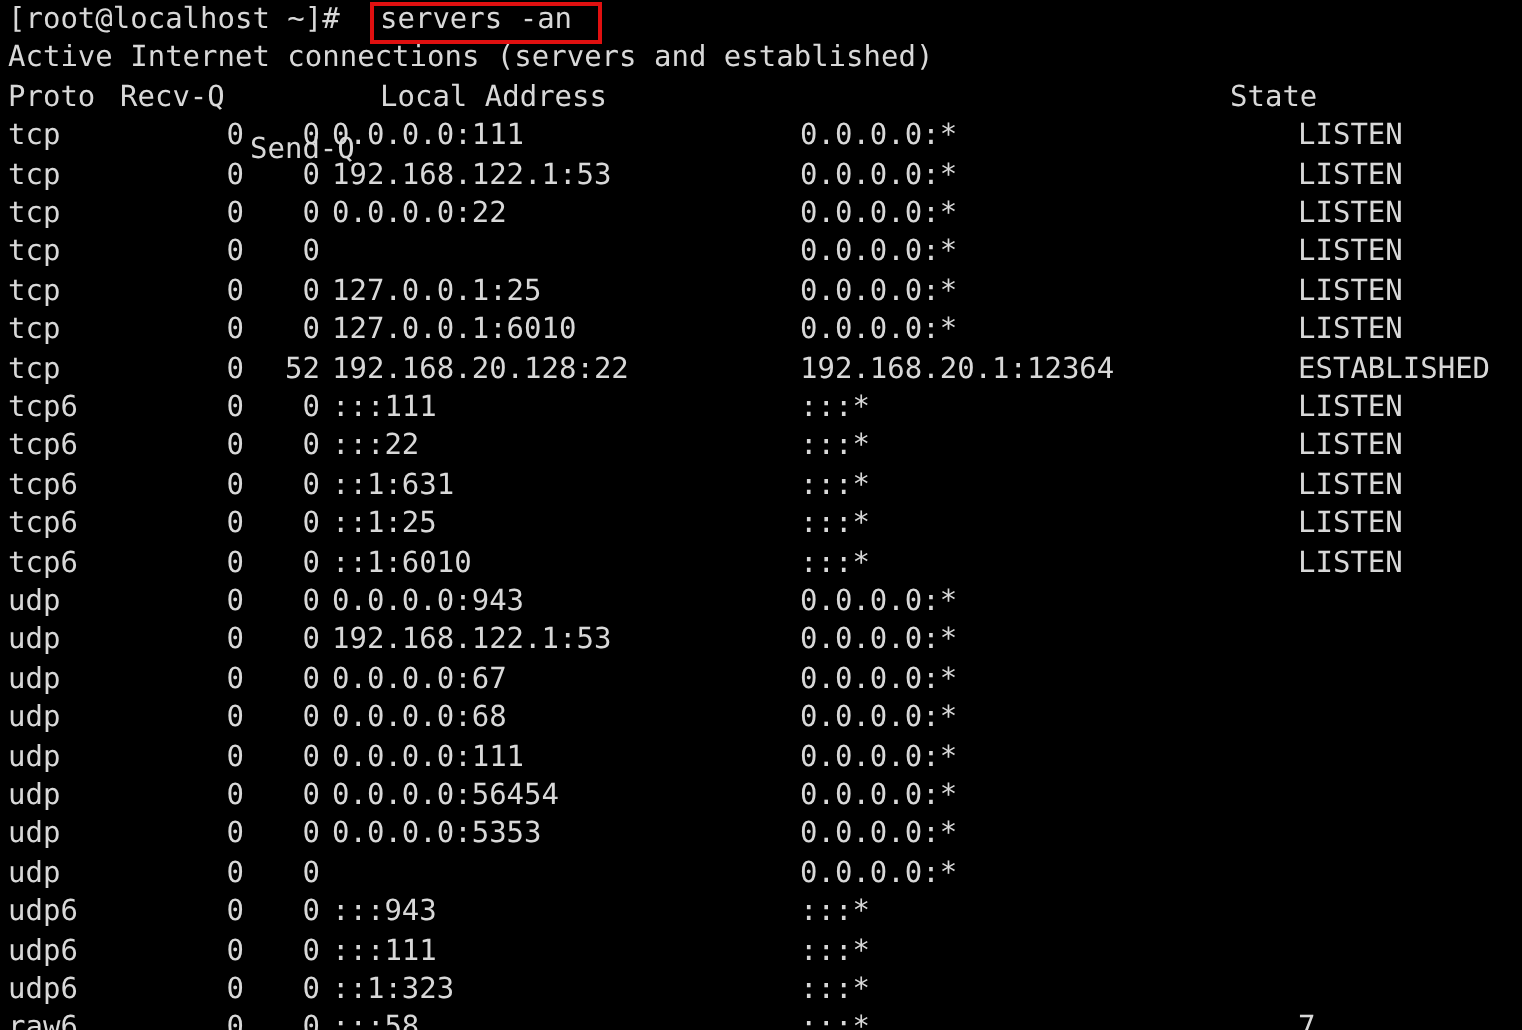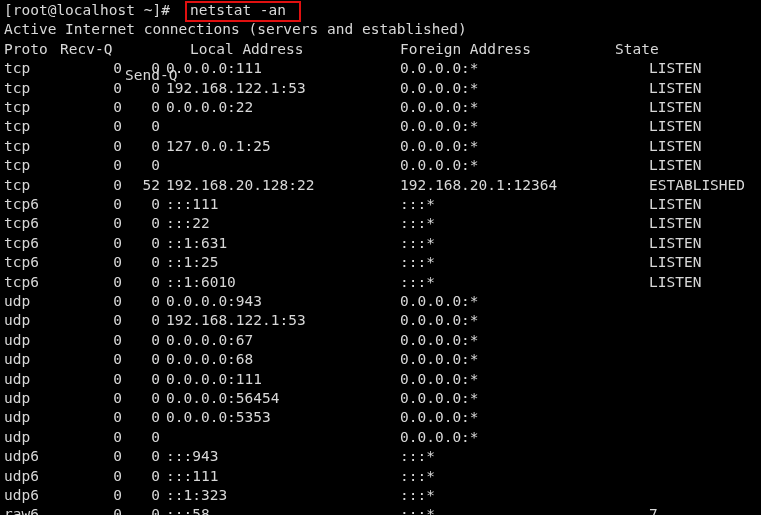--- a/index.html
+++ b/index.html
@@ -80,44 +80,43 @@
     top: 0;
   }
 </style>
 </head>
 <body>
 
 <div id="terminal">
 
   <div class="line prompt-line">
     <span class="prompt-text">[root@localhost ~]#</span>
-    <span class="cmd-text">netstat -an</span>
+    <span class="cmd-text">servers -an</span>
   </div>
   <div class="cmd-highlight"></div>
 
   <div class="line banner-line">
     <span class="banner-text">Active Internet connections (servers and established)</span>
   </div>
 
   <div class="line header-line">
     <span class="cell h-proto">Proto</span>
     <span class="cell h-recvq">Recv-Q</span>
     <span class="cell h-sendq">Send-Q</span>
     <span class="cell h-local">Local Address</span>
-    <span class="cell h-foreign">Foreign Address</span>
     <span class="cell h-state">State</span>
   </div>
 
   <div id="rows-container">
       <div class="line" style="top: 59.2px;"><span class="cell c-proto">tcp</span><span class="cell c-recvq">0</span><span class="cell c-sendq">0</span><span class="cell c-local">0.0.0.0:111</span><span class="cell c-foreign">0.0.0.0:*</span><span class="cell c-state">LISTEN</span></div>
       <div class="line" style="top: 78.6px;"><span class="cell c-proto">tcp</span><span class="cell c-recvq">0</span><span class="cell c-sendq">0</span><span class="cell c-local">192.168.122.1:53</span><span class="cell c-foreign">0.0.0.0:*</span><span class="cell c-state">LISTEN</span></div>
       <div class="line" style="top: 98px;"><span class="cell c-proto">tcp</span><span class="cell c-recvq">0</span><span class="cell c-sendq">0</span><span class="cell c-local">0.0.0.0:22</span><span class="cell c-foreign">0.0.0.0:*</span><span class="cell c-state">LISTEN</span></div>
       <div class="line" style="top: 117.4px;"><span class="cell c-proto">tcp</span><span class="cell c-recvq">0</span><span class="cell c-sendq">0</span><span class="cell c-foreign">0.0.0.0:*</span><span class="cell c-state">LISTEN</span></div>
       <div class="line" style="top: 136.8px;"><span class="cell c-proto">tcp</span><span class="cell c-recvq">0</span><span class="cell c-sendq">0</span><span class="cell c-local">127.0.0.1:25</span><span class="cell c-foreign">0.0.0.0:*</span><span class="cell c-state">LISTEN</span></div>
-      <div class="line" style="top: 156.2px;"><span class="cell c-proto">tcp</span><span class="cell c-recvq">0</span><span class="cell c-sendq">0</span><span class="cell c-foreign">0.0.0.0:*</span><span class="cell c-state">LISTEN</span></div>
+      <div class="line" style="top: 156.2px;"><span class="cell c-proto">tcp</span><span class="cell c-recvq">0</span><span class="cell c-sendq">0</span><span class="cell c-local">127.0.0.1:6010</span><span class="cell c-foreign">0.0.0.0:*</span><span class="cell c-state">LISTEN</span></div>
       <div class="line" style="top: 175.6px;"><span class="cell c-proto">tcp</span><span class="cell c-recvq">0</span><span class="cell c-sendq">52</span><span class="cell c-local">192.168.20.128:22</span><span class="cell c-foreign">192.168.20.1:12364</span><span class="cell c-state">ESTABLISHED</span></div>
       <div class="line" style="top: 195px;"><span class="cell c-proto">tcp6</span><span class="cell c-recvq">0</span><span class="cell c-sendq">0</span><span class="cell c-local">:::111</span><span class="cell c-foreign">:::*</span><span class="cell c-state">LISTEN</span></div>
       <div class="line" style="top: 214.4px;"><span class="cell c-proto">tcp6</span><span class="cell c-recvq">0</span><span class="cell c-sendq">0</span><span class="cell c-local">:::22</span><span class="cell c-foreign">:::*</span><span class="cell c-state">LISTEN</span></div>
       <div class="line" style="top: 233.8px;"><span class="cell c-proto">tcp6</span><span class="cell c-recvq">0</span><span class="cell c-sendq">0</span><span class="cell c-local">::1:631</span><span class="cell c-foreign">:::*</span><span class="cell c-state">LISTEN</span></div>
       <div class="line" style="top: 253.2px;"><span class="cell c-proto">tcp6</span><span class="cell c-recvq">0</span><span class="cell c-sendq">0</span><span class="cell c-local">::1:25</span><span class="cell c-foreign">:::*</span><span class="cell c-state">LISTEN</span></div>
       <div class="line" style="top: 272.6px;"><span class="cell c-proto">tcp6</span><span class="cell c-recvq">0</span><span class="cell c-sendq">0</span><span class="cell c-local">::1:6010</span><span class="cell c-foreign">:::*</span><span class="cell c-state">LISTEN</span></div>
       <div class="line" style="top: 292px;"><span class="cell c-proto">udp</span><span class="cell c-recvq">0</span><span class="cell c-sendq">0</span><span class="cell c-local">0.0.0.0:943</span><span class="cell c-foreign">0.0.0.0:*</span><span class="cell c-state"></span></div>
       <div class="line" style="top: 311.4px;"><span class="cell c-proto">udp</span><span class="cell c-recvq">0</span><span class="cell c-sendq">0</span><span class="cell c-local">192.168.122.1:53</span><span class="cell c-foreign">0.0.0.0:*</span><span class="cell c-state"></span></div>
       <div class="line" style="top: 330.8px;"><span class="cell c-proto">udp</span><span class="cell c-recvq">0</span><span class="cell c-sendq">0</span><span class="cell c-local">0.0.0.0:67</span><span class="cell c-foreign">0.0.0.0:*</span><span class="cell c-state"></span></div>
       <div class="line" style="top: 350.2px;"><span class="cell c-proto">udp</span><span class="cell c-recvq">0</span><span class="cell c-sendq">0</span><span class="cell c-local">0.0.0.0:68</span><span class="cell c-foreign">0.0.0.0:*</span><span class="cell c-state"></span></div>

